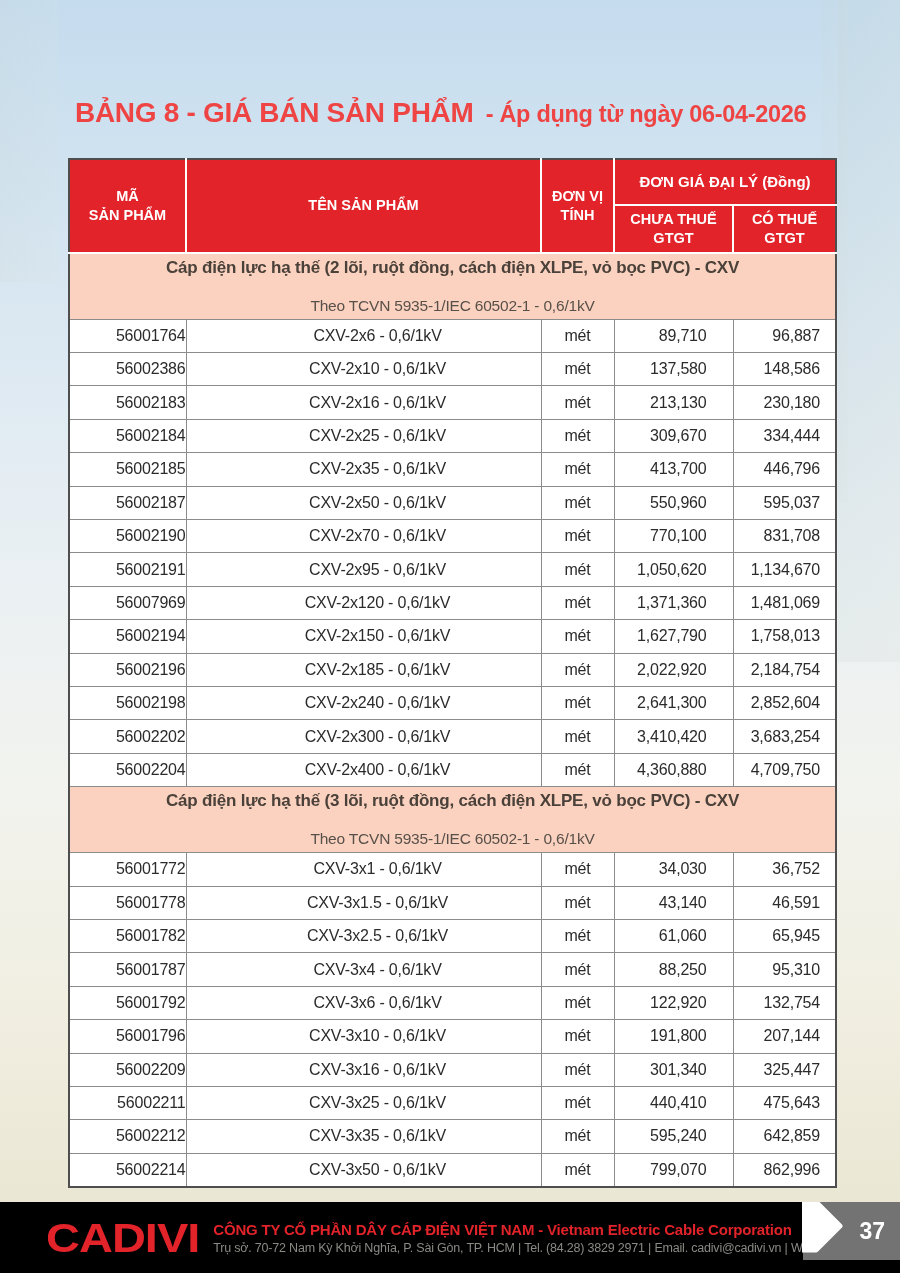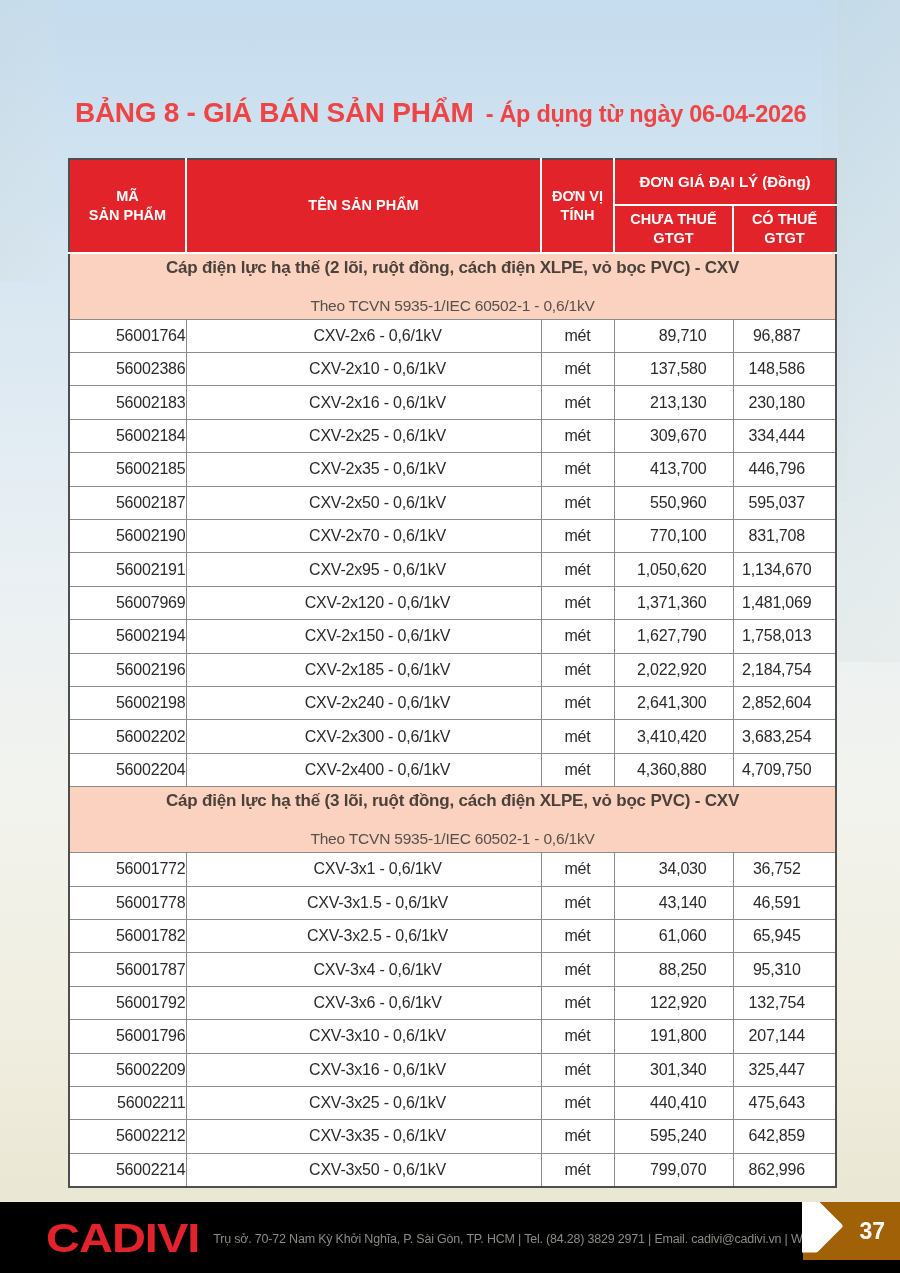--- a/index.html
+++ b/index.html
@@ -70,21 +70,21 @@
     height: 33.4px;
     font-size: 16px; color: #2b2b2b;
     letter-spacing: -0.2px;
     vertical-align: middle;
     background: #ffffff;
   }
   tbody td.c0 { text-align: right; }
   tbody td.c1 { text-align: center; padding-left: 28px; }
   tbody td.c2 { text-align: center; }
   tbody td.c3 { text-align: right; padding-right: 26px; }
-  tbody td.c4 { text-align: center; padding-right: 15px; }
+  tbody td.c4 { text-align: right; padding-right: 15px; }
 
   tbody tr.section-row td {
     background: #fbd2bf;
     text-align: center;
     height: 57px;
     padding: 4px 13px;
   }
   .sec-title { font-size: 17px; font-weight: bold; color: #4a413a; letter-spacing: -0.2px; }
   .sec-sub   { font-size: 15.5px; color: #57504a; margin-top: 19px; letter-spacing: -0.2px; }
 
@@ -106,21 +106,21 @@
     color: #e2232a; font-weight: bold; font-size: 15px; letter-spacing: -0.2px;
     white-space: nowrap;
   }
   .address-line {
     color: #8a8a84; font-size: 12.5px; margin-top: 3px; letter-spacing: -0.2px;
     white-space: nowrap;
   }
 
   .page-badge {
     position: absolute; right: 0; top: 1202px; width: 97px; height: 58px;
-    background: #a16207;
+    background: #737373;
   }
   .page-badge svg.notch { position: absolute; left: -1px; top: 0; }
   .page-num {
     position: absolute; right: 15px; top: 50%; transform: translateY(-50%);
     color: #ffffff; font-weight: bold; font-size: 23px;
   }
 </style>
 </head>
 <body>
 
@@ -350,20 +350,21 @@
         <td class="c3">799,070</td>
         <td class="c4">862,996</td>
       </tr>
     </tbody>
 </table>
 
 <div class="footer-band">
   <div class="footer-inner">
     <div class="cadivi-logo">CADIVI</div>
     <div class="company-block">
+      <div class="company-line">CÔNG TY CỔ PHẦN DÂY CÁP ĐIỆN VIỆT NAM - Vietnam Electric Cable Corporation</div>
       <div class="address-line">Trụ sở. 70-72 Nam Kỳ Khởi Nghĩa, P. Sài Gòn, TP. HCM | Tel. (84.28) 3829 2971 | Email. cadivi@cadivi.vn | Website. cadivi.vn</div>
     </div>
   </div>
 </div>
 
 <div class="page-badge">
   <svg class="notch" width="44" height="52" viewBox="0 0 44 52">
     <polygon points="0,0 14,0 38,24 14,48 0,48" fill="#ffffff" stroke="#ffffff" stroke-width="5" stroke-linejoin="round"></polygon>
   </svg>
   <div class="page-num">37</div>

